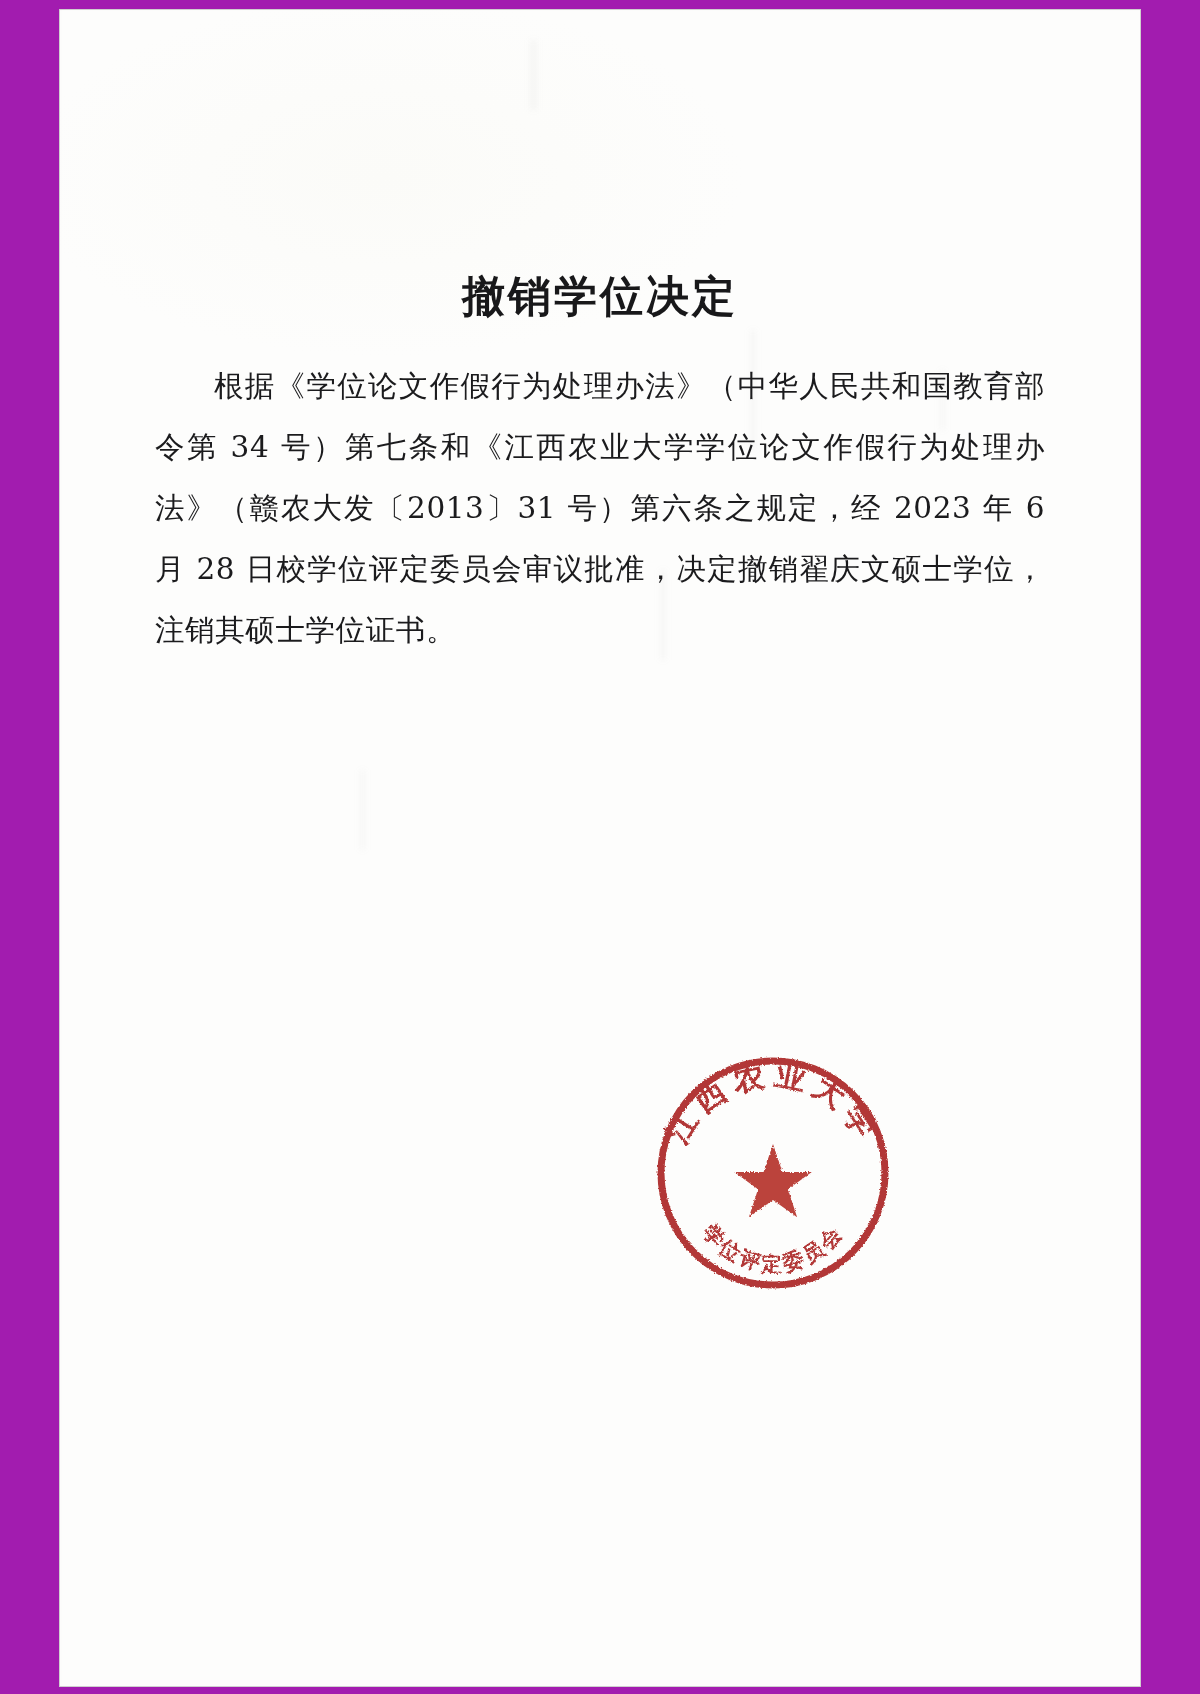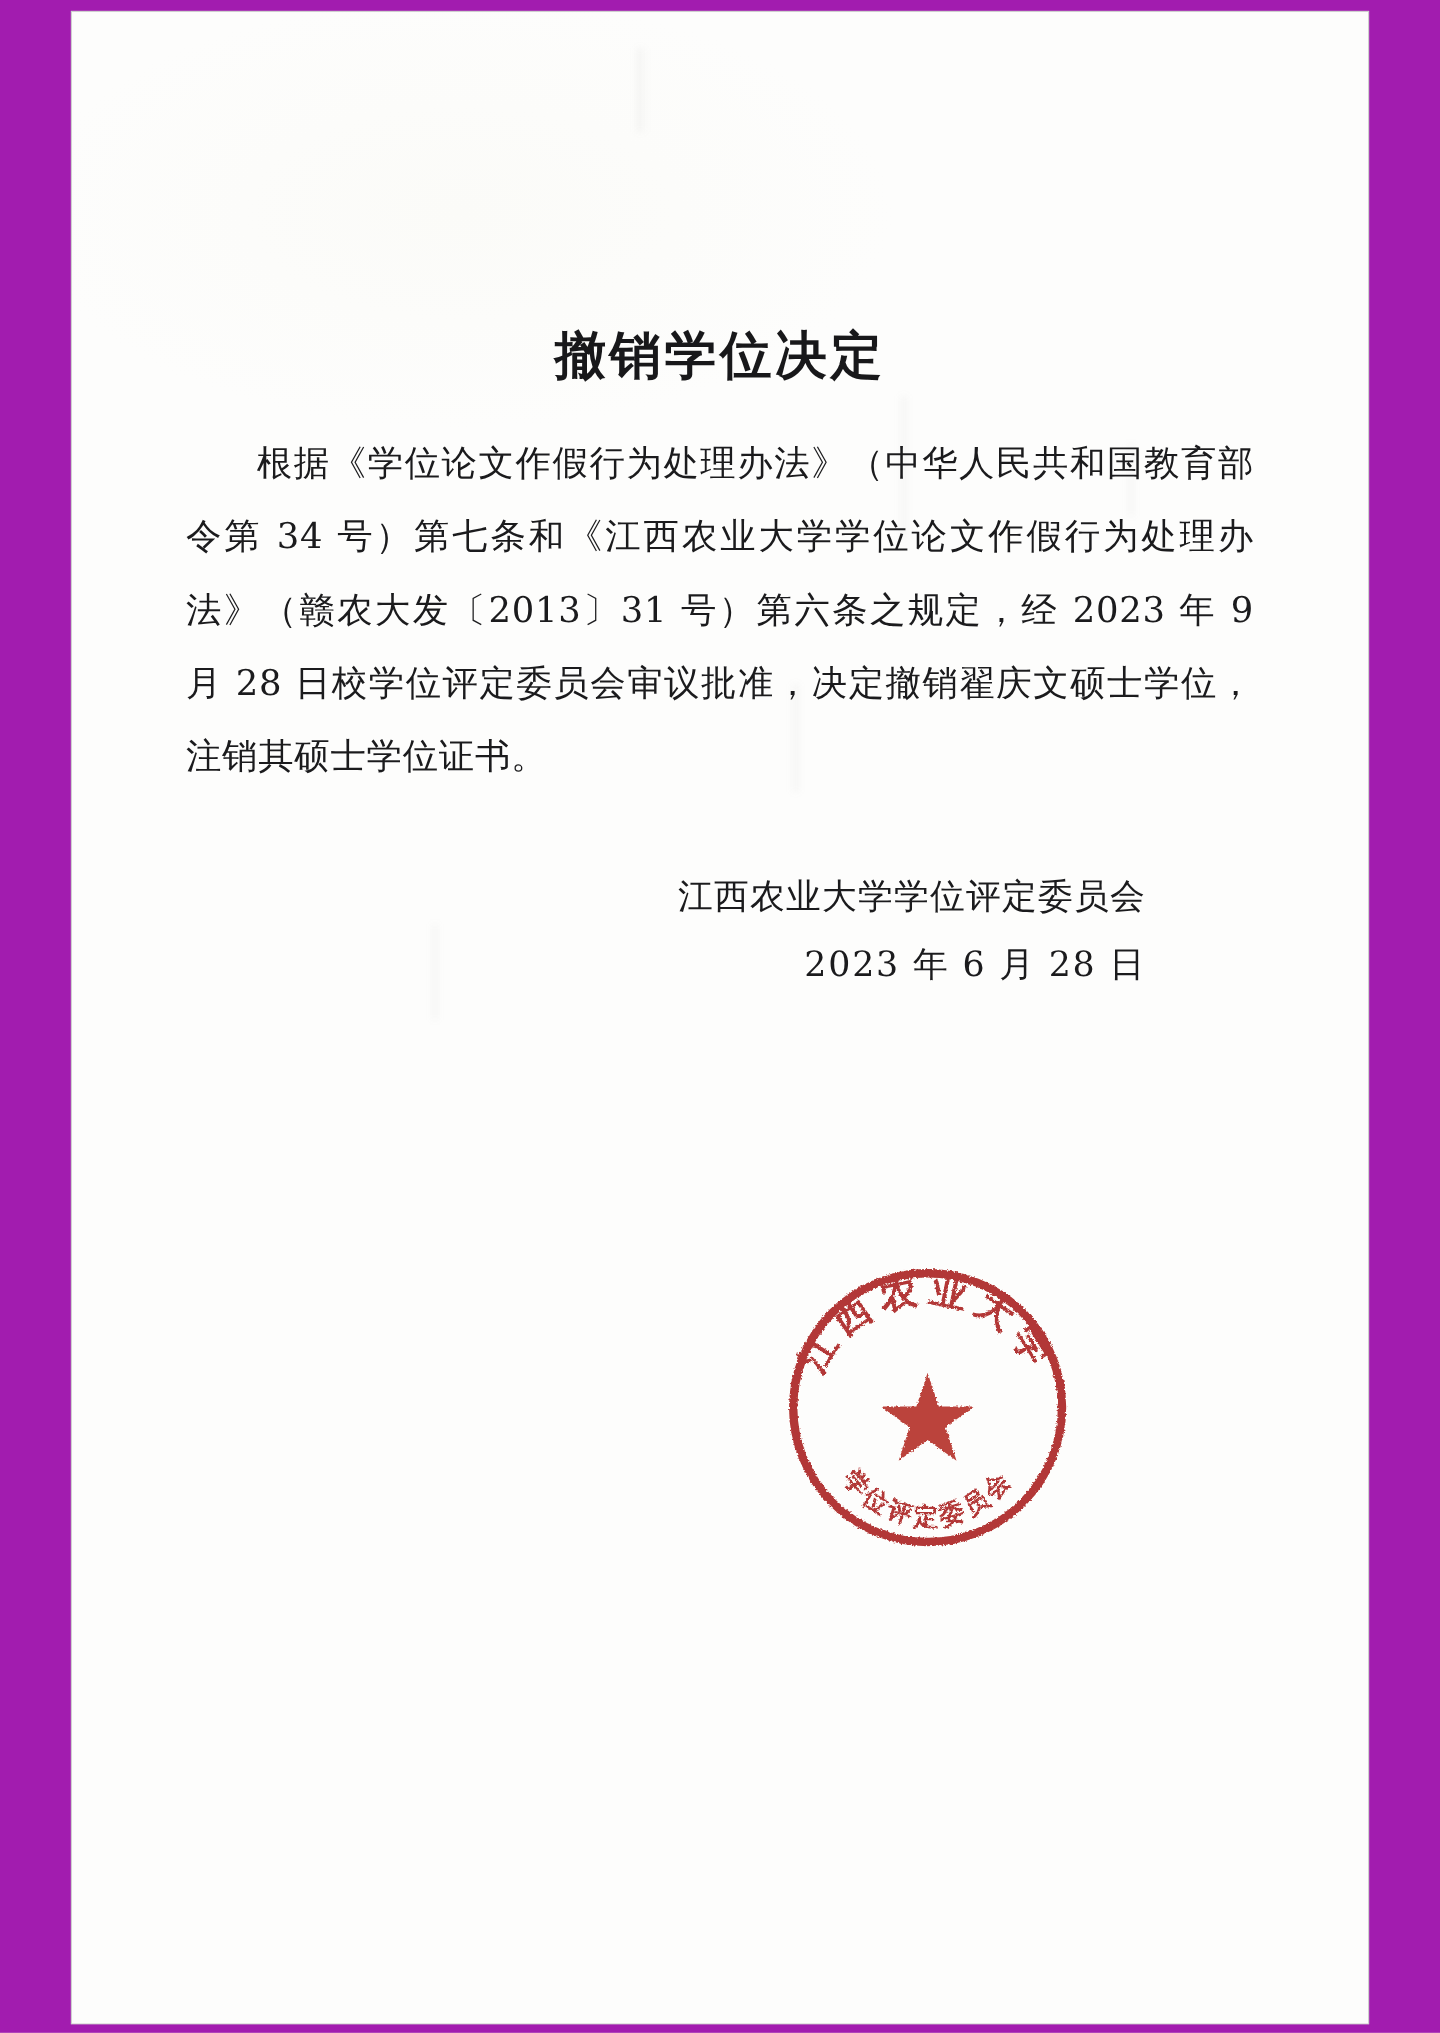--- a/index.html
+++ b/index.html
@@ -146,26 +146,22 @@
     <div class="scan-smudge smudge-2"></div>
     <div class="scan-smudge smudge-3"></div>
     <div class="scan-smudge smudge-4"></div>
     <div class="scan-smudge smudge-5"></div>
 
     <div class="doc-body">
 
       <div class="doc-title">撤销学位决定</div>
 
 
-      <p class="para p2">根据《学位论文作假行为处理办法》（中华人民共和国教育部令第 34 号）第七条和《江西农业大学学位论文作假行为处理办法》（赣农大发〔2013〕31 号）第六条之规定，经 2023 年 9 月 28 日校学位评定委员会审议批准，决定撤销翟庆文硕士学位，注销其硕士学位证书。</p>
+      <p class="para p2">根据《学位论文作假行为处理办法》（中华人民共和国教育部令第 34 号）第七条和《江西农业大学学位论文作假行为处理办法》（赣农大发〔2013〕31 号）第六条之规定，经 2023 年 6 月 28 日校学位评定委员会审议批准，决定撤销翟庆文硕士学位，注销其硕士学位证书。</p>
 
-      <div class="sign-block">
-        <div class="sign-org">江西农业大学学位评定委员会</div>
-        <div class="sign-date">2023 年 6 月 28 日</div>
-      </div>
 
     </div>
 
     <div class="seal">
       <svg viewBox="0 0 250 250" xmlns="http://www.w3.org/2000/svg">
         <defs>
           <path id="sealArc" d="M 30,133 A 95,95 0 0 1 220,133" fill="none"></path>
           <path id="sealArcBottom" d="M 42,140 A 83,83 0 0 0 208,140" fill="none"></path>
           <filter id="roughen">
             <feTurbulence type="fractalNoise" baseFrequency="0.55" numOctaves="3" result="n"></feTurbulence>

